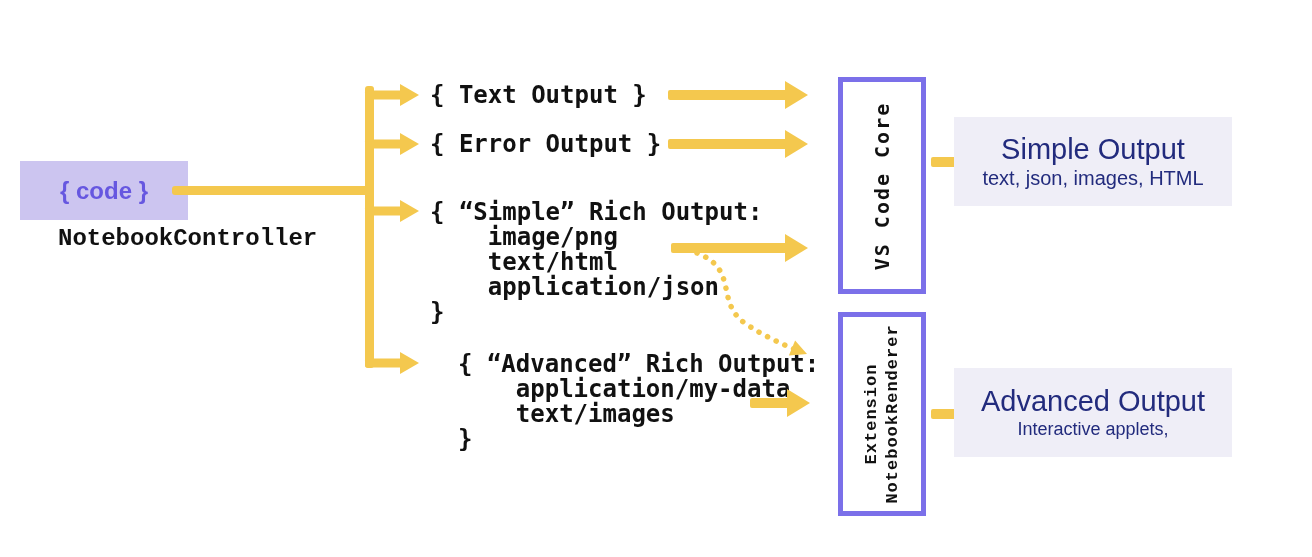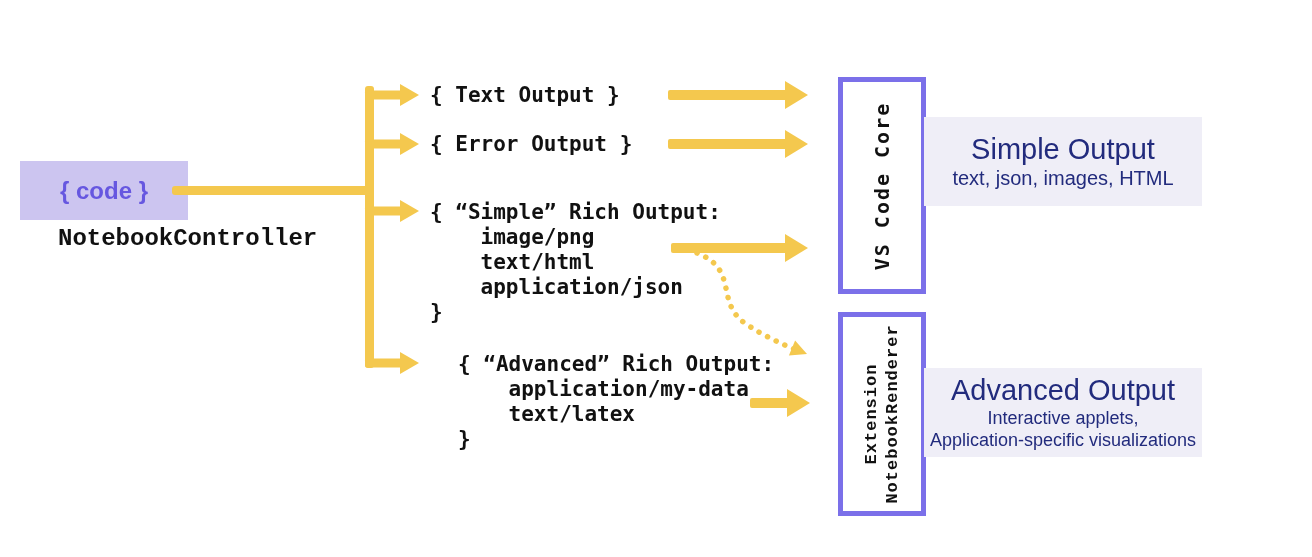--- a/index.html
+++ b/index.html
@@ -42,37 +42,37 @@
   .arrow.branch .bar{right:15px;}
   .arrow.branch .head{border-width:11px 0 11px 19px;border-left-color:var(--yellow);}
   .arrow.big{height:28px;}
   .arrow.big .bar{right:19px;height:10px;}
   .arrow.big .head{border-width:14px 0 14px 23px;border-left-color:var(--yellow);}
   .arrow.small{height:23px;}
   .arrow.small .bar{right:13px;height:10px;}
   .arrow.small .head{border-width:11.5px 0 11.5px 16px;border-left-color:var(--yellow);}
   
   .mono-label, .mono-block div{
-    font-family:"DejaVu Sans Mono",monospace;font-weight:bold;font-size:21px;
+    font-family:"DejaVu Sans Mono",monospace;font-weight:bold;font-size:24px;
     color:var(--ink);line-height:25px;white-space:pre;
   }
   .mono-label{position:absolute;}
   .mono-block{position:absolute;}
   
   .vbox{
     position:absolute;width:88px;background:#ffffff;border:5px solid var(--purple);
     display:flex;align-items:center;justify-content:center;box-sizing:border-box;
   }
   .vtext{transform:rotate(-90deg);white-space:nowrap;text-align:center;color:var(--ink);}
   .vtext.core{font-family:"DejaVu Sans Mono",monospace;font-weight:bold;font-size:20px;letter-spacing:2px;}
   .vtext.ext{font-family:"Liberation Mono",monospace;font-weight:bold;font-size:17px;line-height:21px;letter-spacing:1px;}
   .vtext.ext div{white-space:nowrap;}
   
   .result{
-    position:absolute;left:924px;width:278px;height:89px;background:var(--resultbg);
+    position:absolute;left:954px;width:278px;height:89px;background:var(--resultbg);
     display:flex;flex-direction:column;align-items:center;justify-content:center;
     color:var(--navy);text-align:left;
   }
   .result .title{font-size:29px;line-height:33px;}
   .result .subtitle{font-size:20px;line-height:24px;}
   .result .subtitle-sm{font-size:18px;line-height:22px;}
   .dotted-curve{position:absolute;left:688px;top:242px;}
 </style>
 </head>
 <body>
@@ -111,21 +111,21 @@
     <div>{ “Simple” Rich Output:</div>
     <div>    image/png</div>
     <div>    text/html</div>
     <div>    application/json</div>
     <div>}</div>
   </div>
 
   <div class="mono-block" style="left:430px;top:352px;margin-left:28px;">
     <div>{ “Advanced” Rich Output:</div>
     <div>    application/my-data</div>
-    <div>    text/latex</div>
+    <div>    text/images</div>
     <div>}</div>
   </div>
 
   <div class="arrow big" style="left:668px;top:81px;width:140px;">
       <div class="bar"></div>
       <div class="head"></div>
     </div>
   <div class="arrow big" style="left:668px;top:130px;width:140px;">
       <div class="bar"></div>
       <div class="head"></div>
@@ -163,16 +163,15 @@
       <div class="head"></div>
     </div>
 
   <div class="result" style="top:117px;">
     <div class="title">Simple Output</div>
     <div class="subtitle">text, json, images, HTML</div>
   </div>
   <div class="result" style="top:368px;">
     <div class="title">Advanced Output</div>
     <div class="subtitle-sm">Interactive applets,</div>
-    <div class="subtitle-sm">Application-specific visualizations</div>
   </div>
 
 </div>
 
 </body></html>

